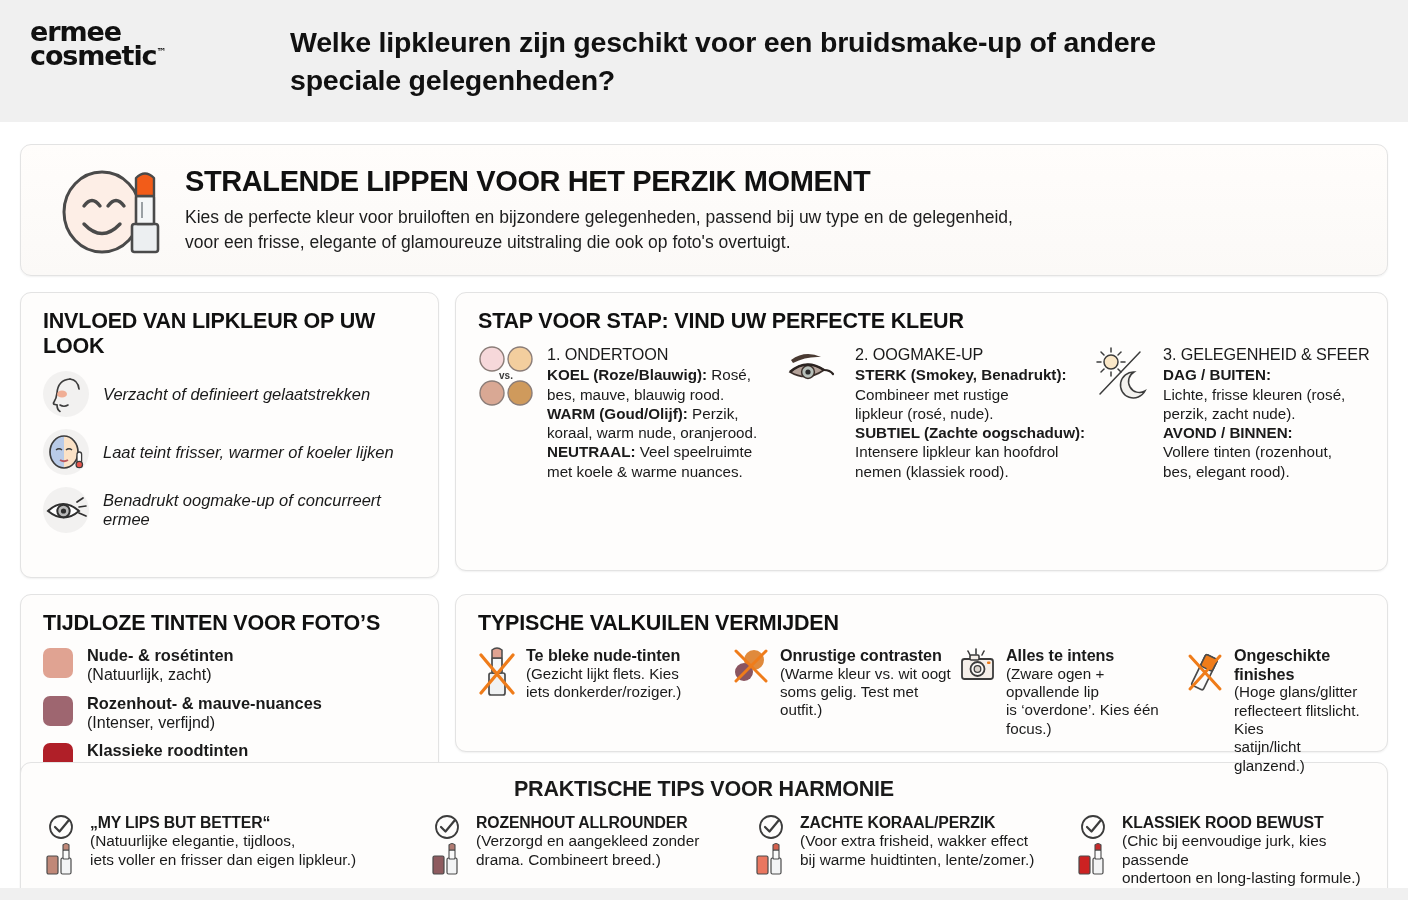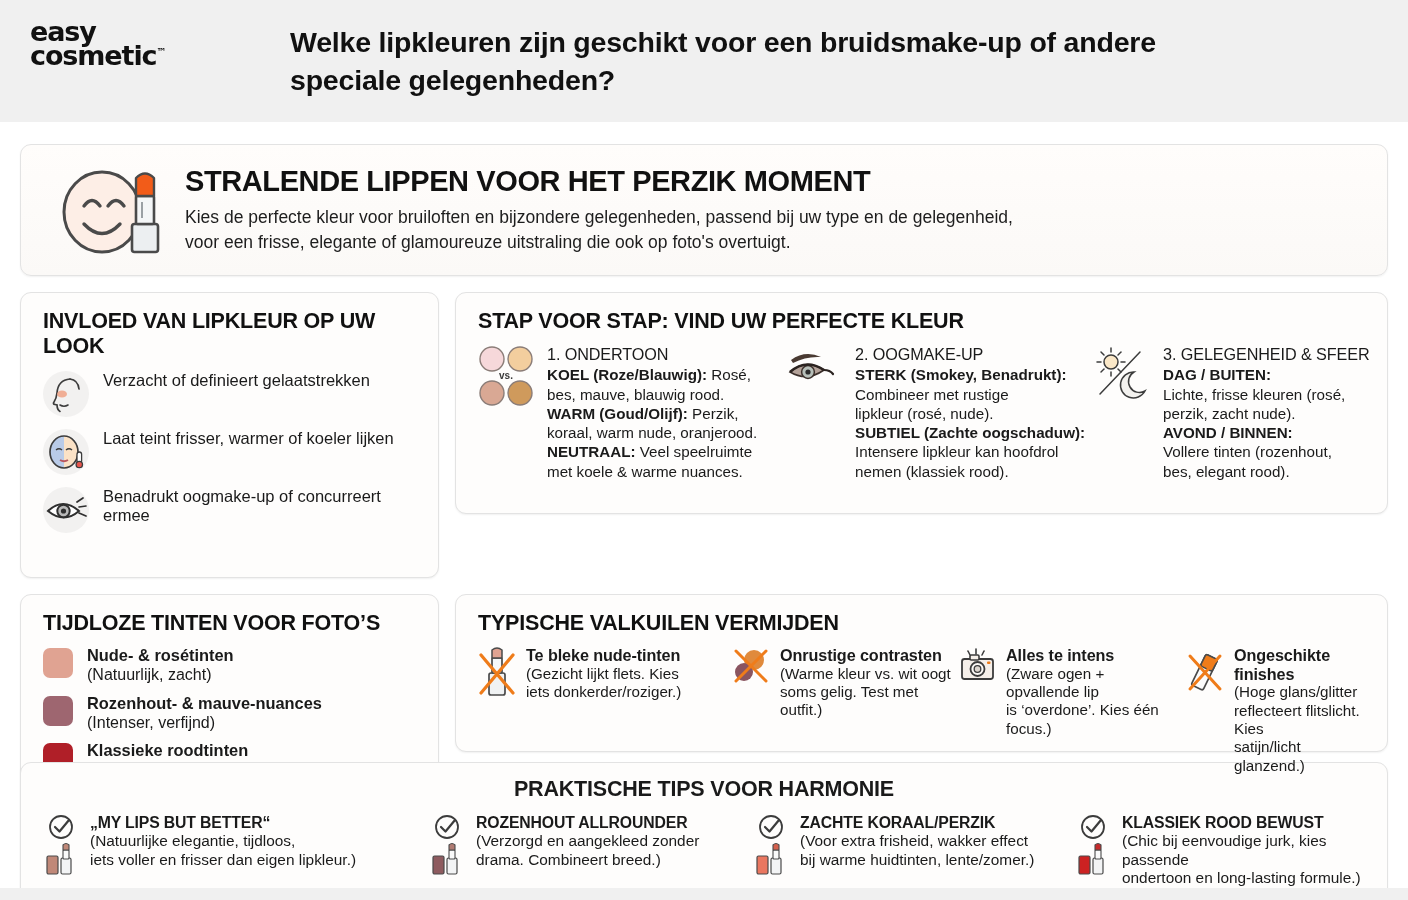--- a/index.html
+++ b/index.html
@@ -101,35 +101,36 @@
     gap: 16px;
     margin-top: 16px;
   }
   .col-left { flex: 0 0 419px; }
   .col-right { flex: 1 1 auto; }
 
   .influence { padding: 16px 18px 14px 22px; height: 286px; }
   .influence .card-title { margin-bottom: 8px; }
   .infl-item {
     display: flex;
-    align-items: flex-start;
+    align-items: center;
     gap: 14px;
     margin-top: 12px;
+    font-style: italic;
   }
   .infl-icon {
     flex: 0 0 46px;
     width: 46px; height: 46px;
     border-radius: 50%;
     background: #f2f1f0;
     display: flex; align-items: center; justify-content: center;
   }
   .infl-label { font-size: 16.5px; color: #1a1a1a; }
 
   
-  .steps { padding: 16px 16px 14px 22px; height: 222px; }
+  .steps { padding: 16px 16px 14px 22px; height: 279px; }
   .steps .card-title { margin-bottom: 6px; }
   .steps-grid { display: flex; gap: 8px; margin-top: 10px; }
   .step { display: flex; gap: 9px; }
   .step:nth-child(1) { flex: 0 0 300px; }
   .step:nth-child(2) { flex: 0 0 300px; }
   .step:nth-child(3) { flex: 1 1 auto; }
   .step-icon { flex: 0 0 60px; padding-top: 2px; }
   .step-body { font-size: 15.2px; line-height: 1.265; color: #1a1a1a; }
   .step-head {
     font-size: 16.2px;
@@ -199,21 +200,21 @@
     display: flex; align-items: center; justify-content: center;
     color: #fff; font-size: 14px; font-weight: 700; line-height: 1;
   }
   .footer-strip { position:absolute; bottom:0; left:0; right:0; height: 12px; background: #f0f0f0; }
 </style>
 </head>
 <body>
 
 <div class="header">
   <div class="logo">
-    <span class="logo-text">easy</span>
+    <span class="logo-text">ermee</span>
     <span class="logo-text"><span>cosmetic</span><span class="logo-tm">™</span></span>
   </div>
   <div class="header-title">Welke lipkleuren zijn geschikt voor een bruidsmake-up of andere speciale gelegenheden?</div>
 </div>
 
 <div class="sheet">
 
   <div class="card hero">
     <div class="hero-icon">
       <svg width="112" height="96" viewBox="0 0 112 96">

